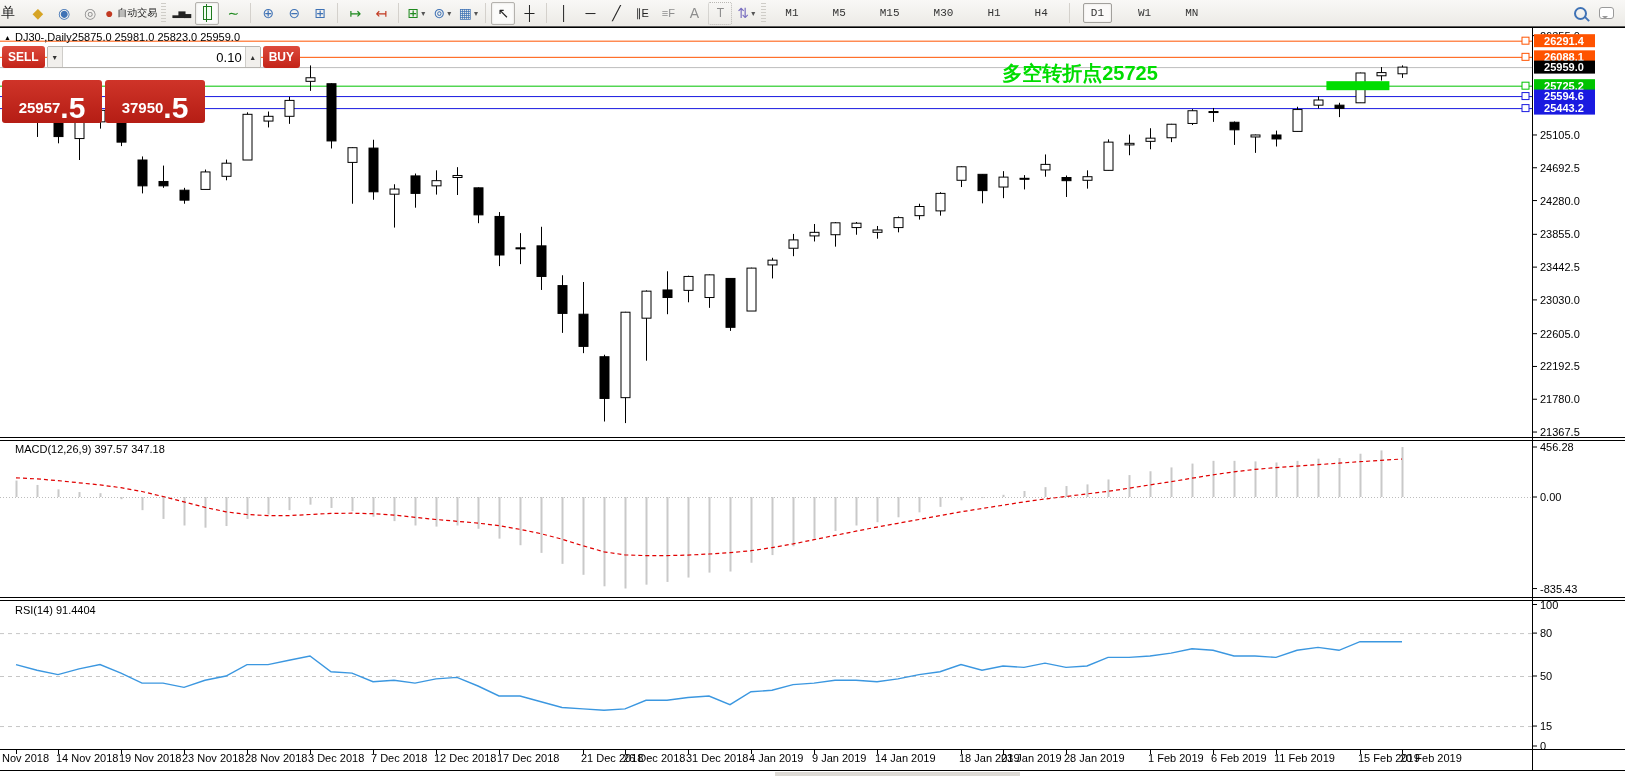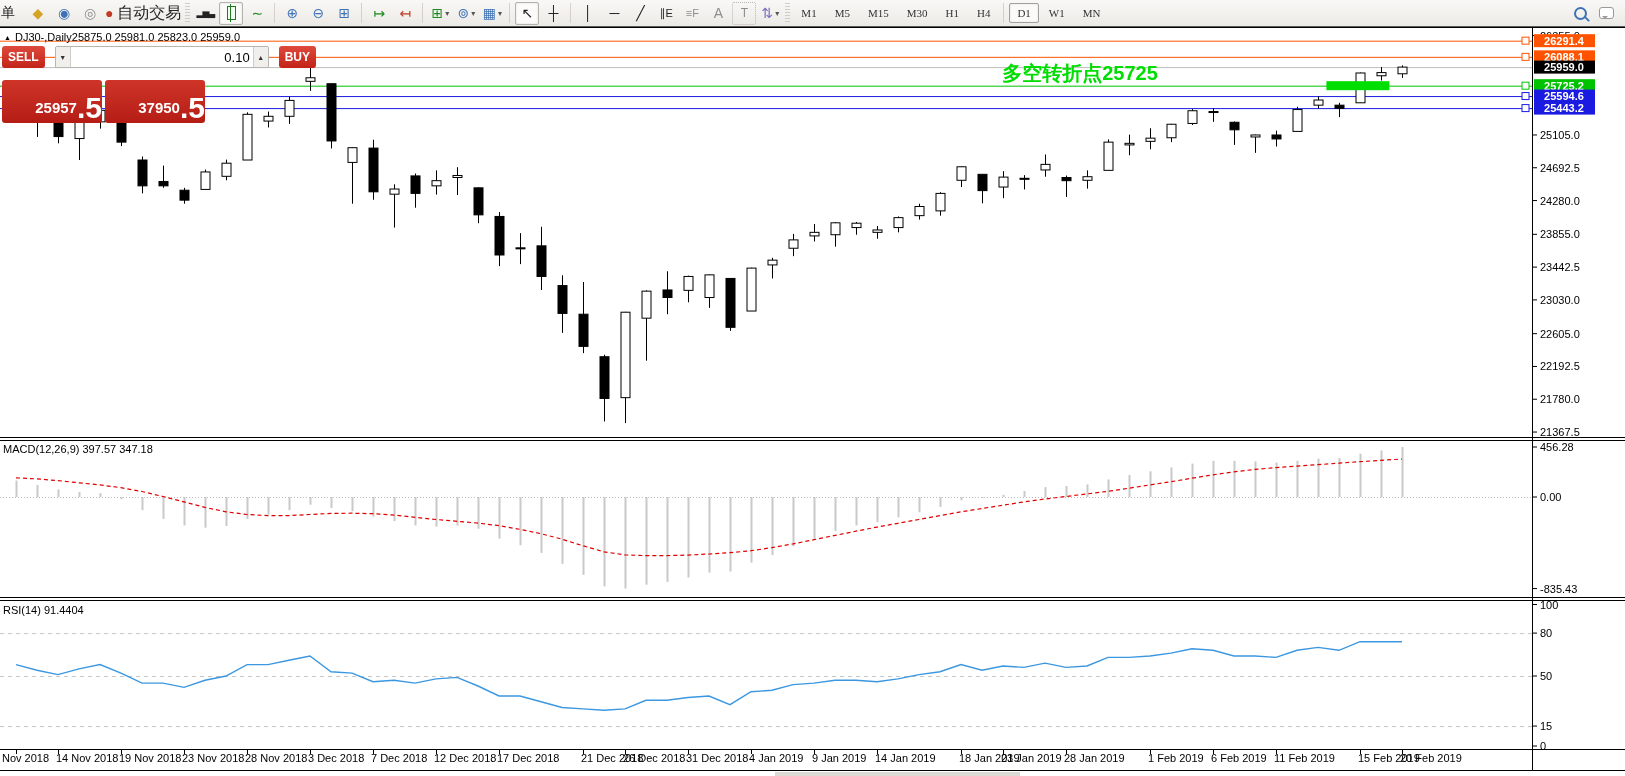--- a/index.html
+++ b/index.html
@@ -14,73 +14,73 @@
     border:1px solid transparent;border-radius:2px;cursor:default;}
   .tbi.pressed{border:1px solid #b4b2ae;background:#fbfbfa;box-shadow:inset 0 0 2px #d8d6d2;}
   .tbi .caret{font-size:8px;color:#555;margin-left:2px;}
   .sep{width:1px;height:20px;background:#d4d1cc;margin:0 4px;}
   .grip{width:5px;height:20px;margin:0 2px;
     background:repeating-linear-gradient(#cfcdc8 0 1px,transparent 1px 3px);}
   .c-gold{color:#d6a425;} .c-blue{color:#3f72b5;} .c-gray{color:#8d8d8d;}
   .c-green{color:#1f8a1f;} .c-red{color:#c23a22;} .c-black{color:#222;}
   .c-purple{color:#7a6fc0;}
   .cutoff{width:14px;overflow:hidden;justify-content:flex-start;margin-left:0;}
-  .tf{font-size:11px;color:#333;padding:3px 7px;margin:0 1px;border:1px solid transparent;
-      border-radius:2px;background:transparent;font-family:Liberation Serif, serif;}
+  .tf{font-size:11px;color:#333;padding:3px 7px;margin:0 9px;border:1px solid transparent;
+      border-radius:2px;background:transparent;font-family:Liberation Mono, monospace;}
   .tf.active{border:1px solid #a2a09c;background:#fbfaf9;box-shadow:inset 0 0 2px #dddbd7;}
   .tb-right{margin-left:auto;display:flex;align-items:center;margin-right:6px;}
   
   .ic-candle{display:inline-block;width:7px;height:12px;border:1px solid #1e7a1e;
     background:#f2fff2;position:relative;}
   .ic-candle::before{content:"";position:absolute;left:2px;top:-3px;width:1px;height:18px;background:#1e7a1e;}
   .mag{display:inline-block;width:9px;height:9px;border:2px solid #3f72b5;border-radius:50%;position:relative;}
   .mag::after{content:"";position:absolute;width:6px;height:2px;background:#3f72b5;
     right:-5px;bottom:-2px;transform:rotate(45deg);}
   .bubble{display:inline-block;width:13px;height:10px;border:1px solid #9a9a9a;border-radius:3px;position:relative;background:#fff;}
   .bubble::after{content:"";position:absolute;left:2px;bottom:-4px;border:3px solid transparent;border-top-color:#9a9a9a;}
   
   #chart-title{position:absolute;left:4px;top:31px;font-size:11px;color:#000;z-index:5;}
   #chart-title .tri{font-size:7px;vertical-align:1px;margin-right:4px;}
   #chart-title .ohlc{margin-left:0;}
-  .pane-title{position:absolute;left:3px;font-size:11px;color:#000;z-index:5;}
+  .pane-title{position:absolute;left:15px;font-size:11px;color:#000;z-index:5;}
   
   #trade-panel{position:absolute;left:2px;top:46px;width:214px;z-index:6;}
-  .tp-row1{display:flex;height:32px;gap:10px;}
+  .tp-row1{display:flex;height:32px;gap:2px;}
   .tp-btn{border:none;border-radius:3px;background:#d23327;color:#fff;font-weight:bold;
     font-size:12px;width:50px;height:22px;font-family:inherit;
     background:linear-gradient(#dd4a3c,#c32318);}
   .tp-vol{flex:1;display:flex;border:1px solid #b7b5b1;border-radius:2px;background:#c2410c;height:20px;}
   .tp-spin{width:15px;border:none;background:#f1efec;font-size:7px;color:#333;padding:0;font-family:inherit;}
   .tp-dec{border-right:1px solid #cfcdc9;}
   .tp-inc{border-left:1px solid #cfcdc9;}
   .tp-input{flex:1;border:none;outline:none;text-align:right;font-size:13px;padding:0 3px;
     font-family:inherit;color:#000;min-width:0;}
   .tp-row2{display:flex;gap:3px;margin-top:2px;}
   .tp-price{width:100px;height:43px;background:linear-gradient(#cf3429,#b51d14);
-    border-radius:3px;color:#fff;display:flex;align-items:flex-end;justify-content:flex-end;
+    border-radius:3px;color:#fff;display:flex;align-items:flex-end;justify-content:center;
     padding-bottom:3px;box-sizing:border-box;}
   .tp-pmain{font-size:15px;font-weight:bold;margin-bottom:4px;}
   .tp-pfrac{font-size:30px;font-weight:bold;line-height:0.85;}
   
   #hscroll-thumb{position:absolute;left:775px;top:772px;width:245px;height:4px;
     background:#dcd9d4;z-index:4;}
   #chart-svg{position:absolute;left:0;top:0;}
 </style>
 </head>
 <body>
 
 <div id="app">
 
   <div id="toolbar">
     <span class="tbi c-black cutoff">单</span>
     <span class="tbi c-gold">◆</span>
     <span class="tbi c-blue">◉</span>
     <span class="tbi c-gray">◎</span>
     <span class="tbi">
-      <span class="c-red">●</span>&nbsp;<span class="c-black" style="font-size:16px">自动交易</span>
+      <span class="c-red">●</span>&nbsp;<span class="c-black" style="font-size:10px">自动交易</span>
     </span>
     <span class="grip"></span>
     <span class="tbi c-black" style="font-size:9px;letter-spacing:-1px">▂▅▃</span>
     <span class="tbi pressed">
         <span class="ic-candle"></span>
       </span>
     <span class="tbi c-green">∼</span>
     <span class="sep"></span>
     <span class="tbi c-blue">⊕</span>
     <span class="tbi c-blue">⊖</span>

